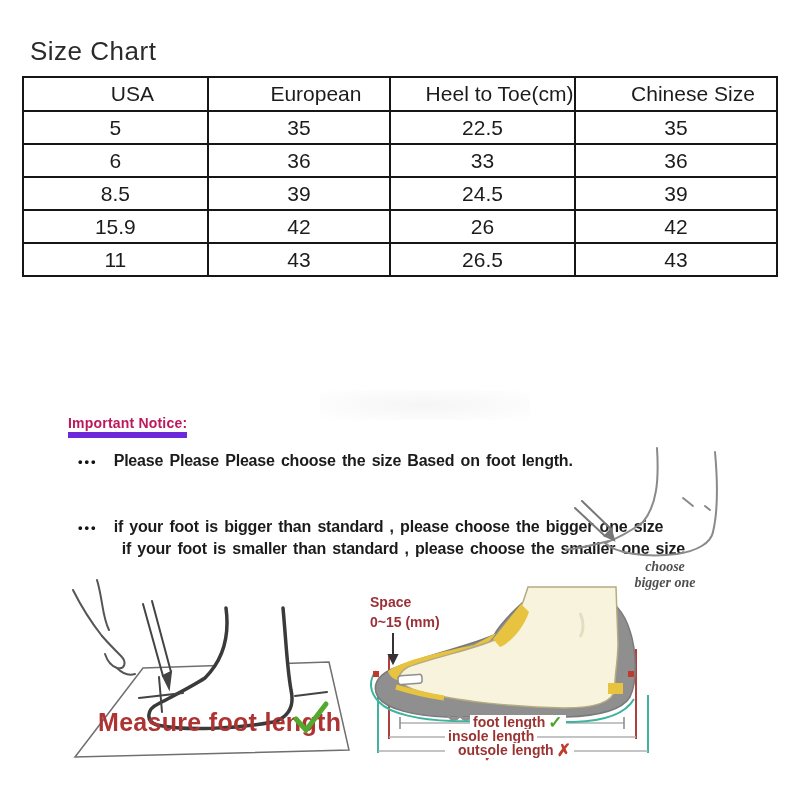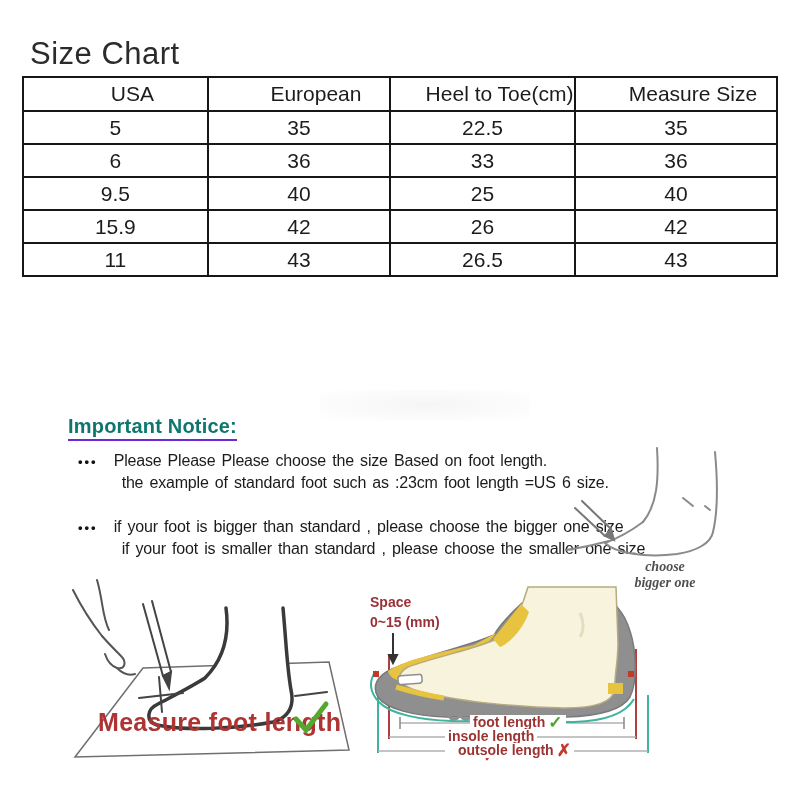--- a/index.html
+++ b/index.html
@@ -1,41 +1,41 @@
 <!DOCTYPE html>
 <html><head>
 <meta charset="utf-8">
 <style>
   * { margin:0; padding:0; box-sizing:border-box; }
   body { background:#ffffff; font-family:"Liberation Sans", sans-serif; }
   #canvas { position:relative; width:800px; height:800px; background:#fff; overflow:hidden; }
 
-  .page-title { position:absolute; left:30px; top:36px; font-size:31px; color:#2b2b2b; font-weight:500; letter-spacing:.5px; }
+  .page-title { position:absolute; left:30px; top:36px; font-size:26px; color:#2b2b2b; font-weight:500; letter-spacing:.5px; }
 
   
   .size-table { position:absolute; left:22px; top:76px; width:756px; border-collapse:collapse; table-layout:fixed; }
   .size-table th, .size-table td {
     border:2px solid #161616; text-align:center; vertical-align:middle;
     font-size:21px; color:#1c1c1c; font-weight:normal; height:33px; padding:0;
   }
   .size-table th { height:34px;padding-left:34px; }
   .size-table col:nth-child(1){ width:24.5%; }
   .size-table col:nth-child(2){ width:24.2%; }
   .size-table col:nth-child(3){ width:24.5%; }
   .size-table col:nth-child(4){ width:26.8%; }
 
   .watermark-smudge { position:absolute; left:320px; top:390px; width:210px; height:30px;
     background:radial-gradient(ellipse at center, rgba(180,180,180,0.13), rgba(255,255,255,0)); }
 
   
-  .notice-heading { position:absolute; left:68px; top:415px; font-size:20px; font-weight:bold;
-    color:#0f766e; border-bottom:2px solid #6d28d9; padding-bottom:1px; letter-spacing:.2px; }
+  .notice-heading { position:absolute; left:68px; top:415px; font-size:14px; font-weight:bold;
+    color:#be185d; border-bottom:6px solid #6d28d9; padding-bottom:1px; letter-spacing:.2px; }
   .bullet-row { position:absolute; display:flex; align-items:flex-start; }
   .bullet-glyph { font-size:13px; color:#141414; letter-spacing:2px; font-weight:bold; margin-top:4px; white-space:nowrap; }
-  .bullet-text { margin-left:16px; font-size:16px; font-weight:400; color:#1b1b1b; line-height:22px;
+  .bullet-text { margin-left:16px; font-size:16px; font-weight:700; color:#1b1b1b; line-height:22px;
     letter-spacing:-0.2px; word-spacing:2px; white-space:nowrap; }
   .bullet-text .indent { display:block; padding-left:8px; }
 
   
   .measure-label { position:absolute; left:98px; top:708px; font-size:25px; font-weight:bold; color:#ae3434; letter-spacing:.3px; }
 
   
   .mline-label { position:absolute; display:flex; align-items:center; gap:3px;
     font-size:14px; font-weight:bold; color:#9c3333; background:#ffffff; padding:0 3px; line-height:15px; white-space:nowrap; }
   .mark-check { color:#4ea32f; font-size:17px; font-weight:bold; }
@@ -56,41 +56,41 @@
         <col>
         <col>
         <col>
         <col>
       </colgroup>
     <thead>
       <tr>
           <th>USA</th>
           <th>European</th>
           <th>Heel to Toe(cm)</th>
-          <th>Measure Size</th>
+          <th>Chinese Size</th>
         </tr>
     </thead>
     <tbody>
         <tr>
           <td>5</td>
           <td>35</td>
           <td>22.5</td>
           <td>35</td>
         </tr>
         <tr>
           <td>6</td>
           <td>36</td>
           <td>33</td>
           <td>36</td>
         </tr>
         <tr>
-          <td>9.5</td>
-          <td>40</td>
-          <td>25</td>
-          <td>40</td>
+          <td>8.5</td>
+          <td>39</td>
+          <td>24.5</td>
+          <td>39</td>
         </tr>
         <tr>
           <td>15.9</td>
           <td>42</td>
           <td>26</td>
           <td>42</td>
         </tr>
         <tr>
           <td>11</td>
           <td>43</td>
@@ -101,21 +101,20 @@
   </table>
 
   <div class="watermark-smudge"></div>
 
   <div class="notice-heading">Important Notice:</div>
 
   <div class="bullet-row" style="left:78px; top:450px;">
     <span class="bullet-glyph">•••</span>
     <span class="bullet-text">
       <span>Please Please Please choose the size Based on foot length.</span>
-      <span class="indent">the example of standard foot such as :23cm foot length =US 6 size.</span>
     </span>
   </div>
 
   <div class="bullet-row" style="left:78px; top:516px;">
     <span class="bullet-glyph">•••</span>
     <span class="bullet-text">
       <span>if your foot is bigger than standard , please choose the bigger one size</span>
       <span class="indent">if your foot is smaller than standard , please choose the smaller one size</span>
     </span>
   </div>

